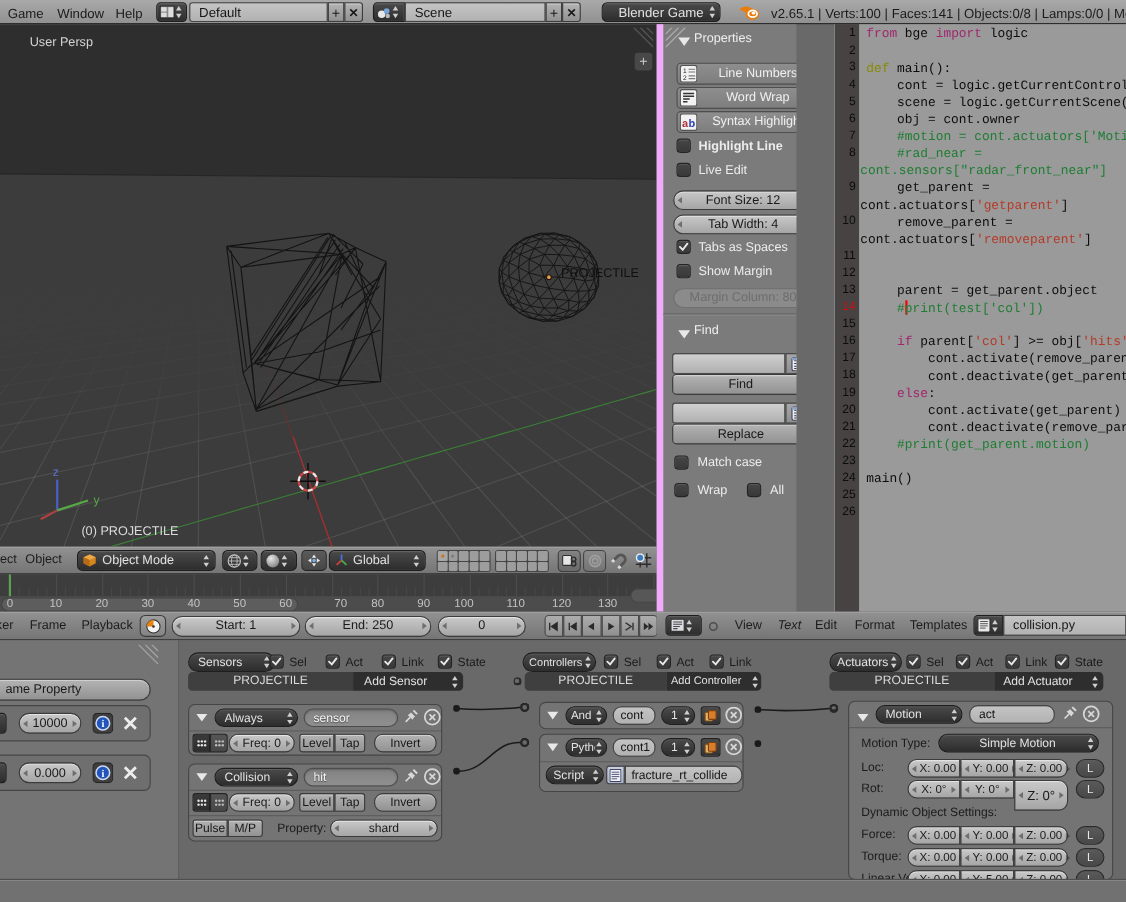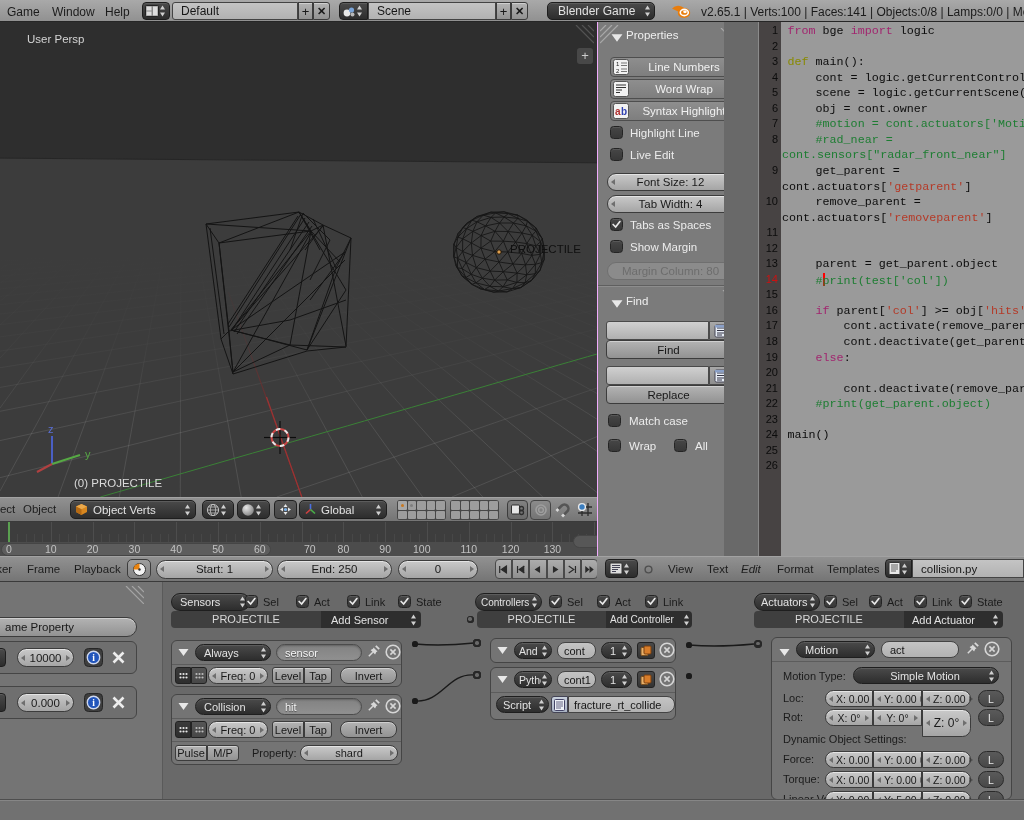--- a/index.html
+++ b/index.html
@@ -44,21 +44,21 @@
       </svg>
       <svg width="7" height="12" viewBox="0 0 7 12" style="flex:none">
         <path d="M3.5 0.5L6 4.5H1z" fill="#d0d0d0"></path>
         <path d="M3.5 11.5L1 7.5H6z" fill="#d0d0d0"></path>
       </svg>
     </div>
 <div class="flight" style="left:368px;top:2px;width:128px;height:18px;border-radius:0;padding-left:8px;font-size:12px">Scene</div>
 <div class="blight" style="left:496px;top:2px;width:15px;height:18px;border-radius:0;font-size:13px">+</div>
 <div class="blight" style="left:511px;top:2px;width:17px;height:18px;border-radius:0 3px 3px 0;font-size:11px;font-weight:bold">✕</div>
 <div class="mdark " style="left:547px;top:2px;width:108px;height:18px;border-radius:5px;font-size:12px;padding:0 3px 0 10px">
-      <span style="flex:1;white-space:nowrap;overflow:hidden">Blender Game</span>
+      <span style="flex:1;text-align:center;white-space:nowrap;overflow:hidden">Blender Game</span>
       <svg width="7" height="12" viewBox="0 0 7 12" style="flex:none">
         <path d="M3.5 0.5L6 4.5H1z" fill="#d0d0d0"></path>
         <path d="M3.5 11.5L1 7.5H6z" fill="#d0d0d0"></path>
       </svg>
     </div>
 <svg style="position:absolute;left:671px;top:1px" width="23" height="20" viewBox="0 0 23 20">
 <path d="M1 7.5 Q5 3.5 10.5 5.5 L16 8.5 Q15 7.8 13 8 Q9 8.6 8 11 L1 7.5Z" fill="#e87d0d"></path>
 <ellipse cx="13" cy="12" rx="6.2" ry="5" fill="#e87d0d"></ellipse>
 <ellipse cx="13.3" cy="11.5" rx="4" ry="3.1" fill="none" stroke="#fff" stroke-width="1.6"></ellipse>
 <ellipse cx="14" cy="10.8" rx="1.8" ry="1.4" fill="#fff"></ellipse>
@@ -166,21 +166,21 @@
 </div>
 <div class="hdr" style="left:0;top:497px;width:597px;height:25px">
 <div class="lbl" style="left:-9px;top:6px;font-size:11.5px;color:#1d1d1d;">elect</div>
 <div class="lbl" style="left:23px;top:6px;font-size:11.5px;color:#1d1d1d;">Object</div>
 <div class="mdark" style="left:70px;top:3px;width:126px;height:19px;border-radius:5px;padding:0 4px;font-size:11.5px">
 <svg width="13" height="13" viewBox="0 0 13 13" style="margin-right:5px">
         <path d="M6.5 1L12 3.5V9L6.5 12L1 9V3.5Z" fill="#d8871f"></path>
         <path d="M6.5 1L12 3.5L6.5 6.2L1 3.5Z" fill="#eaa84b"></path>
         <path d="M6.5 6.2V12L1 9V3.5Z" fill="#b56a14"></path>
       </svg>
-<span style="flex:1">Object Verts</span>
+<span style="flex:1">Object Mode</span>
       <svg width="7" height="12" viewBox="0 0 7 12" style="flex:none">
         <path d="M3.5 0.5L6 4.5H1z" fill="#d0d0d0"></path>
         <path d="M3.5 11.5L1 7.5H6z" fill="#d0d0d0"></path>
       </svg>
     </div>
 <div class="mdark" style="left:202px;top:3px;width:32px;height:19px;border-radius:5px;padding:0 3px">
 <svg width="14" height="14" viewBox="0 0 14 14">
         <circle cx="7" cy="7" r="5.6" fill="none" stroke="#c2c2c2" stroke-width="1"></circle>
         <ellipse cx="7" cy="7" rx="2.6" ry="5.6" fill="none" stroke="#c2c2c2" stroke-width="0.8"></ellipse>
         <path d="M1.4 7H12.6M2.2 4H11.8M2.2 10H11.8" stroke="#c2c2c2" stroke-width="0.8"></path>
@@ -419,21 +419,21 @@
         <path d="M3 2.5L9 6.5L3 10.5M11 2.5V10.5" fill="none" stroke="#2a2a2a" stroke-width="1.4"></path>
       </svg>
     </div>
 <div class="abs" style="left:581.0px;top:3px;width:17.2px;height:20px;background:linear-gradient(#adadad,#8f8f8f);border:1px solid #4a4a4a;border-radius:0 4px 4px 0;display:flex;align-items:center;justify-content:center">
 <svg width="13" height="11" viewBox="0 0 15 13">
         <path d="M2.5 2.5L7.5 6.5L2.5 10.5Z" fill="#2a2a2a"></path>
         <path d="M7.5 2.5L12.5 6.5L7.5 10.5Z" fill="#2a2a2a"></path>
       </svg>
     </div>
 </div>
-<div class="abs" style="left:597px;top:22px;width:127px;height:534px;background:#7b7b7b;border-left:1px solid #f0abfc;overflow:hidden">
+<div class="abs" style="left:597px;top:22px;width:127px;height:534px;background:#7b7b7b;border-left:6px solid #f0abfc;overflow:hidden">
 <svg style="position:absolute;left:13px;top:11px" width="12" height="10" viewBox="0 0 11 9">
       <path d="M0.5 1H10.5L5.5 8Z" fill="#e8e8e8"></path>
     </svg>
 <div class="lbl" style="left:28px;top:7px;font-size:11.5px;color:#efefef;">Properties</div>
 <svg style="position:absolute;left:117px;top:6px" width="24" height="18">
       <line x1="18" y1="0" x2="24" y2="6" stroke="rgba(255,255,255,0.35)" stroke-width="1.2"></line>
       <line x1="12" y1="0" x2="24" y2="12" stroke="rgba(255,255,255,0.35)" stroke-width="1.2"></line>
       <line x1="6" y1="0" x2="24" y2="18" stroke="rgba(255,255,255,0.35)" stroke-width="1.2"></line>
     </svg>
 <svg style="position:absolute;left:2px;top:3px" width="24" height="20">
@@ -459,21 +459,21 @@
     </div>
 <div class="abs" style="left:12px;top:79px;width:132px;height:20px;background:linear-gradient(#8e8e8e,#7e7e7e);border:1px solid #4e4e4e;border-radius:4px;display:flex;align-items:center;color:#f0f0f0;font-size:11.5px;padding:0 2px">
       <svg width="16" height="16" viewBox="0 0 16 16">
         <rect x="0.5" y="0.5" width="15" height="15" rx="2" fill="#f2f2f2" stroke="#555"></rect>
         <text x="2" y="12" font-size="10" font-weight="bold" fill="#b03030" font-family="Liberation Sans">a</text>
         <text x="8" y="12" font-size="10" font-weight="bold" fill="#3040b0" font-family="Liberation Sans">b</text>
       </svg>
       <span style="flex:1;text-align:center">Syntax Highlight</span>
     </div>
 <div class="chkb" style="left:12px;top:104px;width:13px;height:13px"></div>
-<div class="lbl" style="left:32px;top:105px;font-size:11.5px;color:#ececec;">Highlight Line</div>
+<div class="lbl" style="left:32px;top:105px;font-size:11.5px;color:#ececec;font-weight:bold;">Highlight Line</div>
 <div class="chkb" style="left:12px;top:126px;width:13px;height:13px"></div>
 <div class="lbl" style="left:32px;top:127px;font-size:11.5px;color:#ececec;">Live Edit</div>
 <div class="plight " style="left:9px;top:151px;width:127px;height:18px;border-radius:9.0px;font-size:11.5px;color:#1a1a1a">
       <span class="larr"></span>
       <span style="flex:1;text-align:center;white-space:nowrap">Font Size: 12</span>
       <span class="rarr"></span>
     </div>
 <div class="plight " style="left:9px;top:173px;width:127px;height:18px;border-radius:9.0px;font-size:11.5px;color:#1a1a1a">
       <span class="larr"></span>
       <span style="flex:1;text-align:center;white-space:nowrap">Tab Width: 4</span>
@@ -569,44 +569,45 @@
 <div style="position:absolute;left:782px;top:210.6px;font-family:'Liberation Mono',monospace;font-size:11.7px;line-height:15.55px;white-space:pre"><span style="color:#0c0c0c">cont.actuators[</span><span style="color:#b43a28">'removeparent'</span><span style="color:#0c0c0c">]</span></div>
 <div style="position:absolute;left:787.5px;top:226.2px;font-family:'Liberation Mono',monospace;font-size:11.7px;line-height:15.55px;white-space:pre"></div>
 <div style="position:absolute;left:787.5px;top:241.7px;font-family:'Liberation Mono',monospace;font-size:11.7px;line-height:15.55px;white-space:pre"></div>
 <div style="position:absolute;left:787.5px;top:257.2px;font-family:'Liberation Mono',monospace;font-size:11.7px;line-height:15.55px;white-space:pre"><span style="color:#0c0c0c">    parent = get_parent.object</span></div>
 <div style="position:absolute;left:787.5px;top:272.8px;font-family:'Liberation Mono',monospace;font-size:11.7px;line-height:15.55px;white-space:pre"><span style="color:#1d7d32">    #</span><span style="display:inline-block;width:2px;height:13px;background:#f00;vertical-align:-2px;margin-right:-2px"></span><span style="color:#1d7d32">print(test['col'])</span></div>
 <div style="position:absolute;left:787.5px;top:288.4px;font-family:'Liberation Mono',monospace;font-size:11.7px;line-height:15.55px;white-space:pre"></div>
 <div style="position:absolute;left:787.5px;top:303.9px;font-family:'Liberation Mono',monospace;font-size:11.7px;line-height:15.55px;white-space:pre"><span style="color:#0c0c0c">    </span><span style="color:#a1266f">if</span><span style="color:#0c0c0c"> parent[</span><span style="color:#b43a28">'col'</span><span style="color:#0c0c0c">] &gt;= obj[</span><span style="color:#b43a28">'hits'</span></div>
 <div style="position:absolute;left:787.5px;top:319.4px;font-family:'Liberation Mono',monospace;font-size:11.7px;line-height:15.55px;white-space:pre"><span style="color:#0c0c0c">        cont.activate(remove_parent)</span></div>
 <div style="position:absolute;left:787.5px;top:335.0px;font-family:'Liberation Mono',monospace;font-size:11.7px;line-height:15.55px;white-space:pre"><span style="color:#0c0c0c">        cont.deactivate(get_parent)</span></div>
 <div style="position:absolute;left:787.5px;top:350.6px;font-family:'Liberation Mono',monospace;font-size:11.7px;line-height:15.55px;white-space:pre"><span style="color:#0c0c0c">    </span><span style="color:#a1266f">else</span><span style="color:#0c0c0c">:</span></div>
+<div style="position:absolute;left:787.5px;top:366.1px;font-family:'Liberation Mono',monospace;font-size:11.7px;line-height:15.55px;white-space:pre"><span style="color:#0c0c0c">        cont.activate(get_parent)</span></div>
 <div style="position:absolute;left:787.5px;top:381.7px;font-family:'Liberation Mono',monospace;font-size:11.7px;line-height:15.55px;white-space:pre"><span style="color:#0c0c0c">        cont.deactivate(remove_parent)</span></div>
-<div style="position:absolute;left:787.5px;top:397.2px;font-family:'Liberation Mono',monospace;font-size:11.7px;line-height:15.55px;white-space:pre"><span style="color:#1d7d32">    #print(get_parent.object)</span></div>
+<div style="position:absolute;left:787.5px;top:397.2px;font-family:'Liberation Mono',monospace;font-size:11.7px;line-height:15.55px;white-space:pre"><span style="color:#1d7d32">    #print(get_parent.motion)</span></div>
 <div style="position:absolute;left:787.5px;top:412.8px;font-family:'Liberation Mono',monospace;font-size:11.7px;line-height:15.55px;white-space:pre"></div>
 <div style="position:absolute;left:787.5px;top:428.3px;font-family:'Liberation Mono',monospace;font-size:11.7px;line-height:15.55px;white-space:pre"><span style="color:#0c0c0c">main()</span></div>
 <div style="position:absolute;left:787.5px;top:443.9px;font-family:'Liberation Mono',monospace;font-size:11.7px;line-height:15.55px;white-space:pre"></div>
 <div style="position:absolute;left:787.5px;top:459.4px;font-family:'Liberation Mono',monospace;font-size:11.7px;line-height:15.55px;white-space:pre"></div>
 </div>
 <div class="hdr" style="left:597px;top:556px;width:427px;height:26px">
 <div class="mdark" style="left:8px;top:3px;width:33px;height:19px;border-radius:4px;padding:0 3px">
 <svg width="14" height="13" viewBox="0 0 14 13">
         <rect x="1" y="1" width="12" height="11" rx="1" fill="#ddd" stroke="#333"></rect>
         <path d="M3 3.5H11M3 5.5H11M3 7.5H9M3 9.5H7" stroke="#445" stroke-width="1"></path>
       </svg>
       <svg width="7" height="12" viewBox="0 0 7 12" style="flex:none">
         <path d="M3.5 0.5L6 4.5H1z" fill="#d0d0d0"></path>
         <path d="M3.5 11.5L1 7.5H6z" fill="#d0d0d0"></path>
       </svg>
     </div>
 <svg style="position:absolute;left:47px;top:9px" width="9" height="9">
       <circle cx="4.5" cy="4.5" r="3.4" fill="none" stroke="#4e4e4e" stroke-width="1.4"></circle>
     </svg>
 <div class="lbl" style="left:71px;top:7px;font-size:11.5px;color:#1d1d1d;">View</div>
-<div class="lbl" style="left:110px;top:7px;font-size:11.5px;color:#1d1d1d;">Text</div>
-<div class="lbl" style="left:144px;top:7px;font-size:11.5px;color:#1d1d1d;font-style:italic;">Edit</div>
+<div class="lbl" style="left:110px;top:7px;font-size:11.5px;color:#1d1d1d;font-style:italic;">Text</div>
+<div class="lbl" style="left:144px;top:7px;font-size:11.5px;color:#1d1d1d;">Edit</div>
 <div class="lbl" style="left:180px;top:7px;font-size:11.5px;color:#1d1d1d;">Format</div>
 <div class="lbl" style="left:230px;top:7px;font-size:11.5px;color:#1d1d1d;">Templates</div>
 <div class="mdark" style="left:288px;top:3px;width:27px;height:19px;border-radius:4px 0 0 4px;padding:0 2px">
 <svg width="13" height="13" viewBox="0 0 13 13">
         <rect x="1" y="0.5" width="11" height="12" rx="1" fill="#e8e8e8" stroke="#333"></rect>
         <path d="M3 3H10M3 5H10M3 7H10M3 9H8" stroke="#555" stroke-width="0.9"></path>
       </svg>
       <svg width="7" height="12" viewBox="0 0 7 12" style="flex:none">
         <path d="M3.5 0.5L6 4.5H1z" fill="#d0d0d0"></path>
         <path d="M3.5 11.5L1 7.5H6z" fill="#d0d0d0"></path>

